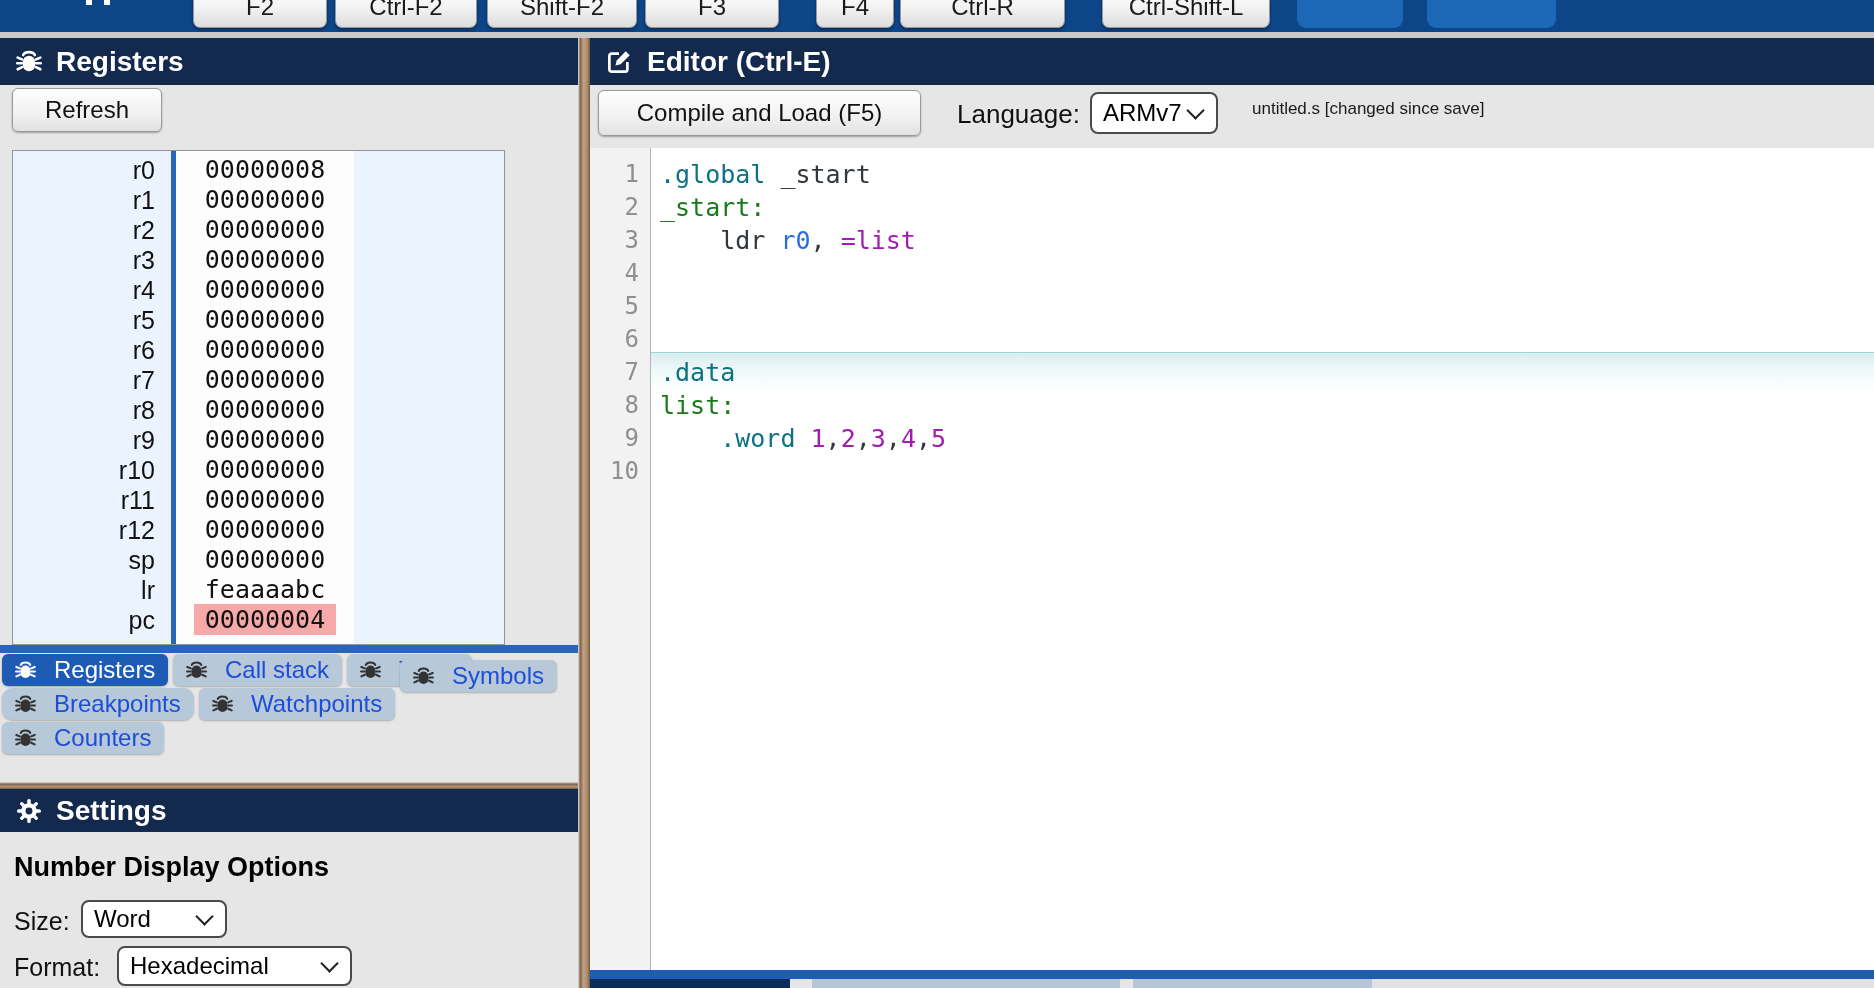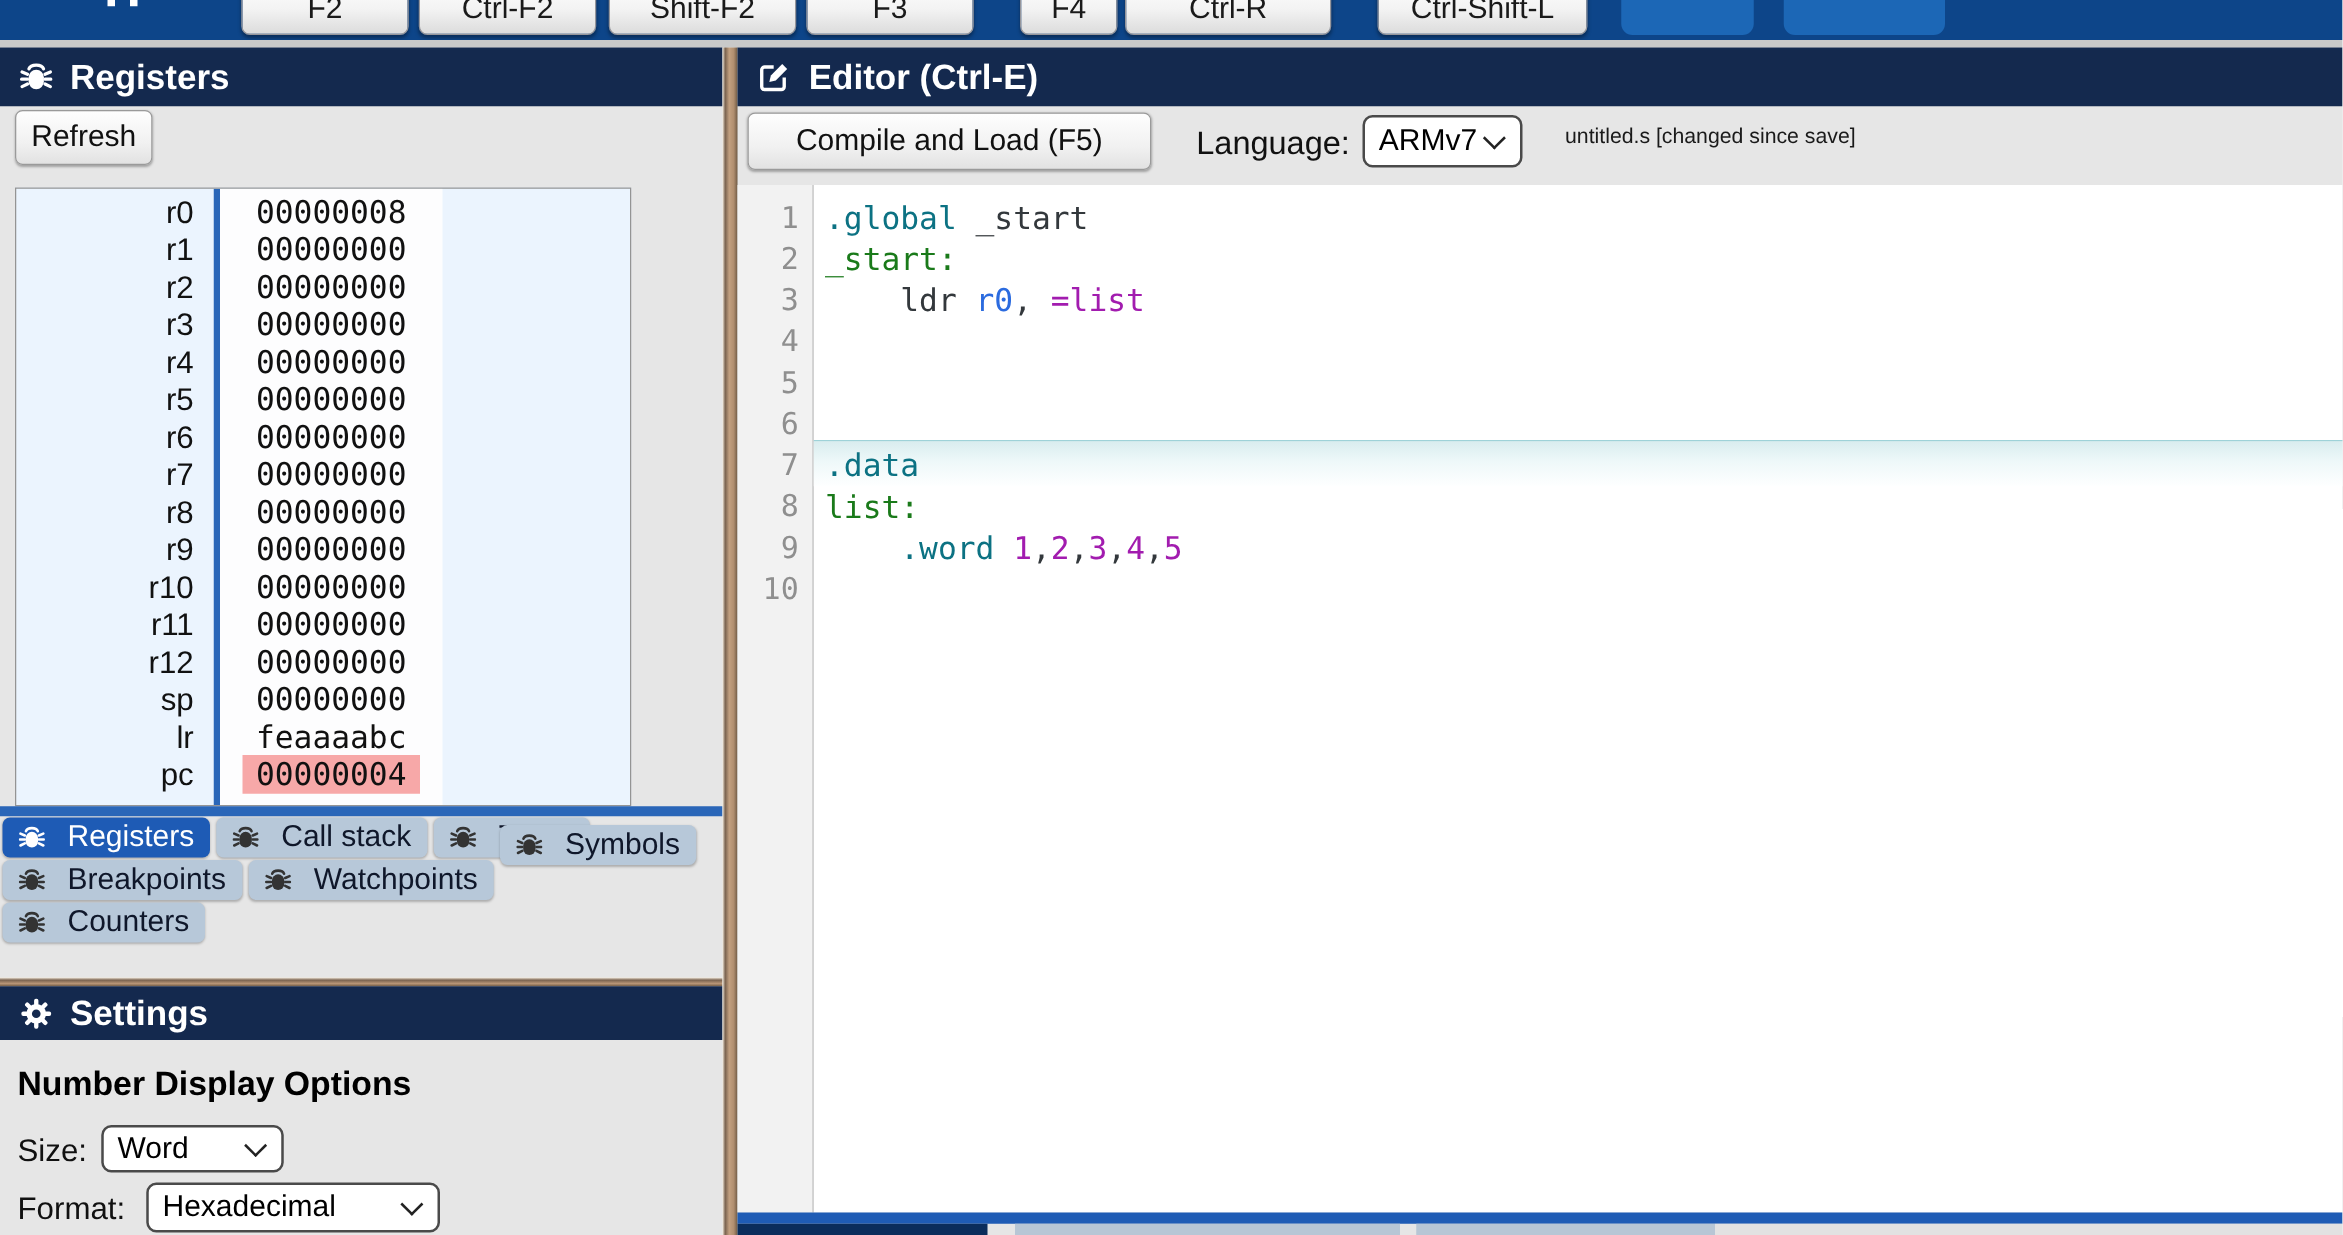--- a/index.html
+++ b/index.html
@@ -27,21 +27,21 @@
   .reg-white{position:absolute;left:163px;top:0;width:178px;height:100%;background:#fdfdfe;}
   .reg-bluebar{position:absolute;left:158px;top:0;width:5px;height:100%;background:#2a66b8;}
   .regrow{position:absolute;left:0;width:100%;height:30px;}
   .regrow .rname{position:absolute;left:0;width:142px;text-align:right;font-size:25px;color:#111;line-height:30px;}
   .regrow .rval{position:absolute;left:163px;width:178px;text-align:center;font-family:"DejaVu Sans Mono",monospace;font-size:25px;line-height:30px;color:#111;}
   .regrow.hl .rval span{background:#f7a8a8;padding:1px 11px;}
 
   .panel-bluebar{left:0;top:645px;width:578px;height:8px;background:#2a66b8;}
 
   
-  .dbgtab{position:absolute;height:32px;border-radius:6px;background:#b7c8d9;color:#0f172a;font-size:24px;
+  .dbgtab{position:absolute;height:32px;border-radius:6px;background:#b7c8d9;color:#1d4ed8;font-size:24px;
           line-height:32px;padding:0 13px;display:flex;align-items:center;box-shadow:0 1px 2px rgba(0,0,0,.25);}
   .dbgtab svg{margin-right:9px;}
   .dbgtab.active{background:#1e5bb5;color:#fff;}
 
   
   .tan-v{left:578px;top:38px;width:12px;height:950px;
          background:linear-gradient(90deg,#efe7da 0%,#7a6350 18%,#c2a080 45%,#b08e6f 75%,#6f5a45 100%);}
   .tan-h{left:0;top:782px;width:578px;height:7px;
          background:linear-gradient(180deg,#efe7da 0%,#7a6350 30%,#b99677 70%,#6f5a45 100%);}
 
@@ -108,21 +108,21 @@
           <line x1="4.6" y1="14" x2="1.3" y2="15.6"></line>
           <line x1="15.4" y1="8" x2="18.7" y2="6.6"></line>
           <line x1="15.4" y1="11" x2="19.0" y2="11"></line>
           <line x1="15.4" y1="14" x2="18.7" y2="15.6"></line>
         </g>
       </svg>
     </span>
     <span>Registers</span>
   </div>
 
-  <button class="uibtn" style="left:12px;top:88px;width:110px;height:44px">Refresh</button>
+  <button class="uibtn" style="left:12px;top:88px;width:150px;height:44px">Refresh</button>
 
   <div class="abs reg-table">
     <div class="reg-white"></div>
     <div class="reg-bluebar"></div>
     <div id="reg-rows">
         <div class="regrow" style="top: 4px;">
           <div class="rname">r0</div>
           <div class="rval"><span>00000008</span></div>
         </div>
         <div class="regrow" style="top: 34px;">
@@ -235,21 +235,21 @@
               <line x1="4.6" y1="11" x2="1" y2="11"></line>
               <line x1="4.6" y1="14" x2="1.3" y2="15.6"></line>
               <line x1="15.4" y1="8" x2="18.7" y2="6.6"></line>
               <line x1="15.4" y1="11" x2="19" y2="11"></line>
               <line x1="15.4" y1="14" x2="18.7" y2="15.6"></line>
             </g>
           </svg>
         </span>
         <span>Trace</span>
       </div>
-      <div class="dbgtab" style="left: 2px; top: 688px;">
+      <div class="dbgtab" style="left: 2px; top: 688px; border-radius: 11px;">
         <span style="display: inline-flex; margin-right: 9px;">
           <svg width="21" height="21" viewBox="0 0 20 20">
             <path d="M5.5 4.7 C6.6 1.6,13.4 1.6,14.5 4.7" fill="none" stroke="#333" stroke-width="2" stroke-linecap="round"></path>
             <rect x="5.3" y="5.2" width="9.4" height="12" rx="4.7" fill="#333"></rect>
             <g stroke="#333" stroke-width="2" stroke-linecap="round">
               <line x1="4.6" y1="8" x2="1.3" y2="6.6"></line>
               <line x1="4.6" y1="11" x2="1" y2="11"></line>
               <line x1="4.6" y1="14" x2="1.3" y2="15.6"></line>
               <line x1="15.4" y1="8" x2="18.7" y2="6.6"></line>
               <line x1="15.4" y1="11" x2="19" y2="11"></line>

